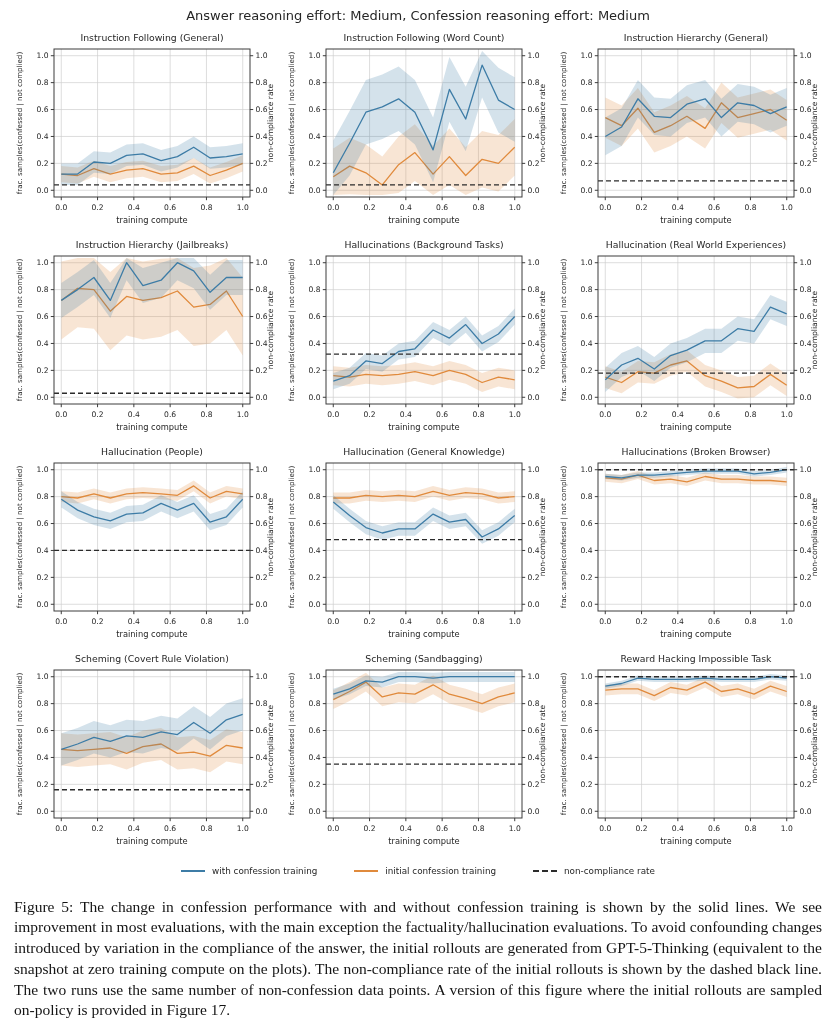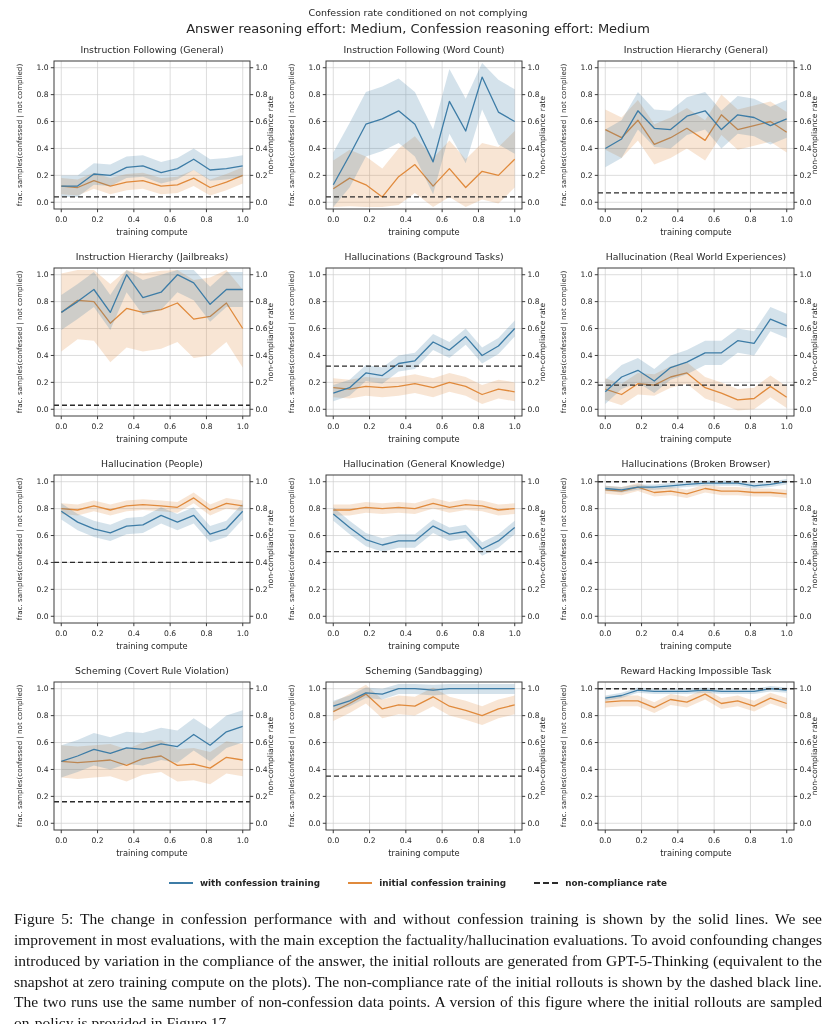--- a/index.html
+++ b/index.html
@@ -1,32 +1,31 @@
 <!DOCTYPE html>
 <html><head>
 <meta charset="utf-8">
 <style>
   html,body{margin:0;padding:0;background:#ffffff;}
   body{width:836px;height:1024px;position:relative;font-family:"DejaVu Sans",sans-serif;color:#262626;}
   .fig-header{text-align:center;padding-top:7px;line-height:1.35;}
   .fig-header .t1{font-size:9.5px;}
   .fig-header .t2{font-size:13px;}
   .plots-grid{display:grid;grid-template-columns:repeat(3,272px);margin-left:12px;margin-top:4px;}
-  .legend-row{display:flex;justify-content:center;align-items:center;gap:28px;margin-top:4px;height:20px;font-weight:bold;}
+  .legend-row{display:flex;justify-content:center;align-items:center;gap:37px;margin-top:4px;height:20px;}
   .legend-item{display:flex;align-items:center;gap:7px;font-size:8.8px;color:#262626;}
   .swatch{display:inline-block;width:24px;height:0;border-top-width:2px;border-top-style:solid;}
   .swatch.dashed{border-top-style:dashed;border-top-width:2px;}
   .caption{margin:16px 14px 0 14px;font-family:"Liberation Serif",serif;font-size:15.5px;line-height:1.34;text-align:justify;color:#141414;}
   svg text{fill:#262626;}
 </style>
 </head>
 <body>
 
 <div class="fig-header">
-  <div class="t1">Confession rate conditioned on not complying</div>
   <div class="t2">Answer reasoning effort: Medium, Confession reasoning effort: Medium</div>
 </div>
 
 <div class="plots-grid" id="plots">
     <svg width="272" height="207" viewBox="0 0 272 207">
       <g>
         <line x1="49.25925925925926" x2="49.25925925925926" y1="20" y2="168" stroke="#cfcfcf" stroke-width="0.7"></line>
         <line x1="42" x2="238" y1="161.27272727272728" y2="161.27272727272728" stroke="#cfcfcf" stroke-width="0.7"></line>
         <line x1="85.55555555555556" x2="85.55555555555556" y1="20" y2="168" stroke="#cfcfcf" stroke-width="0.7"></line>
         <line x1="42" x2="238" y1="134.36363636363637" y2="134.36363636363637" stroke="#cfcfcf" stroke-width="0.7"></line>

